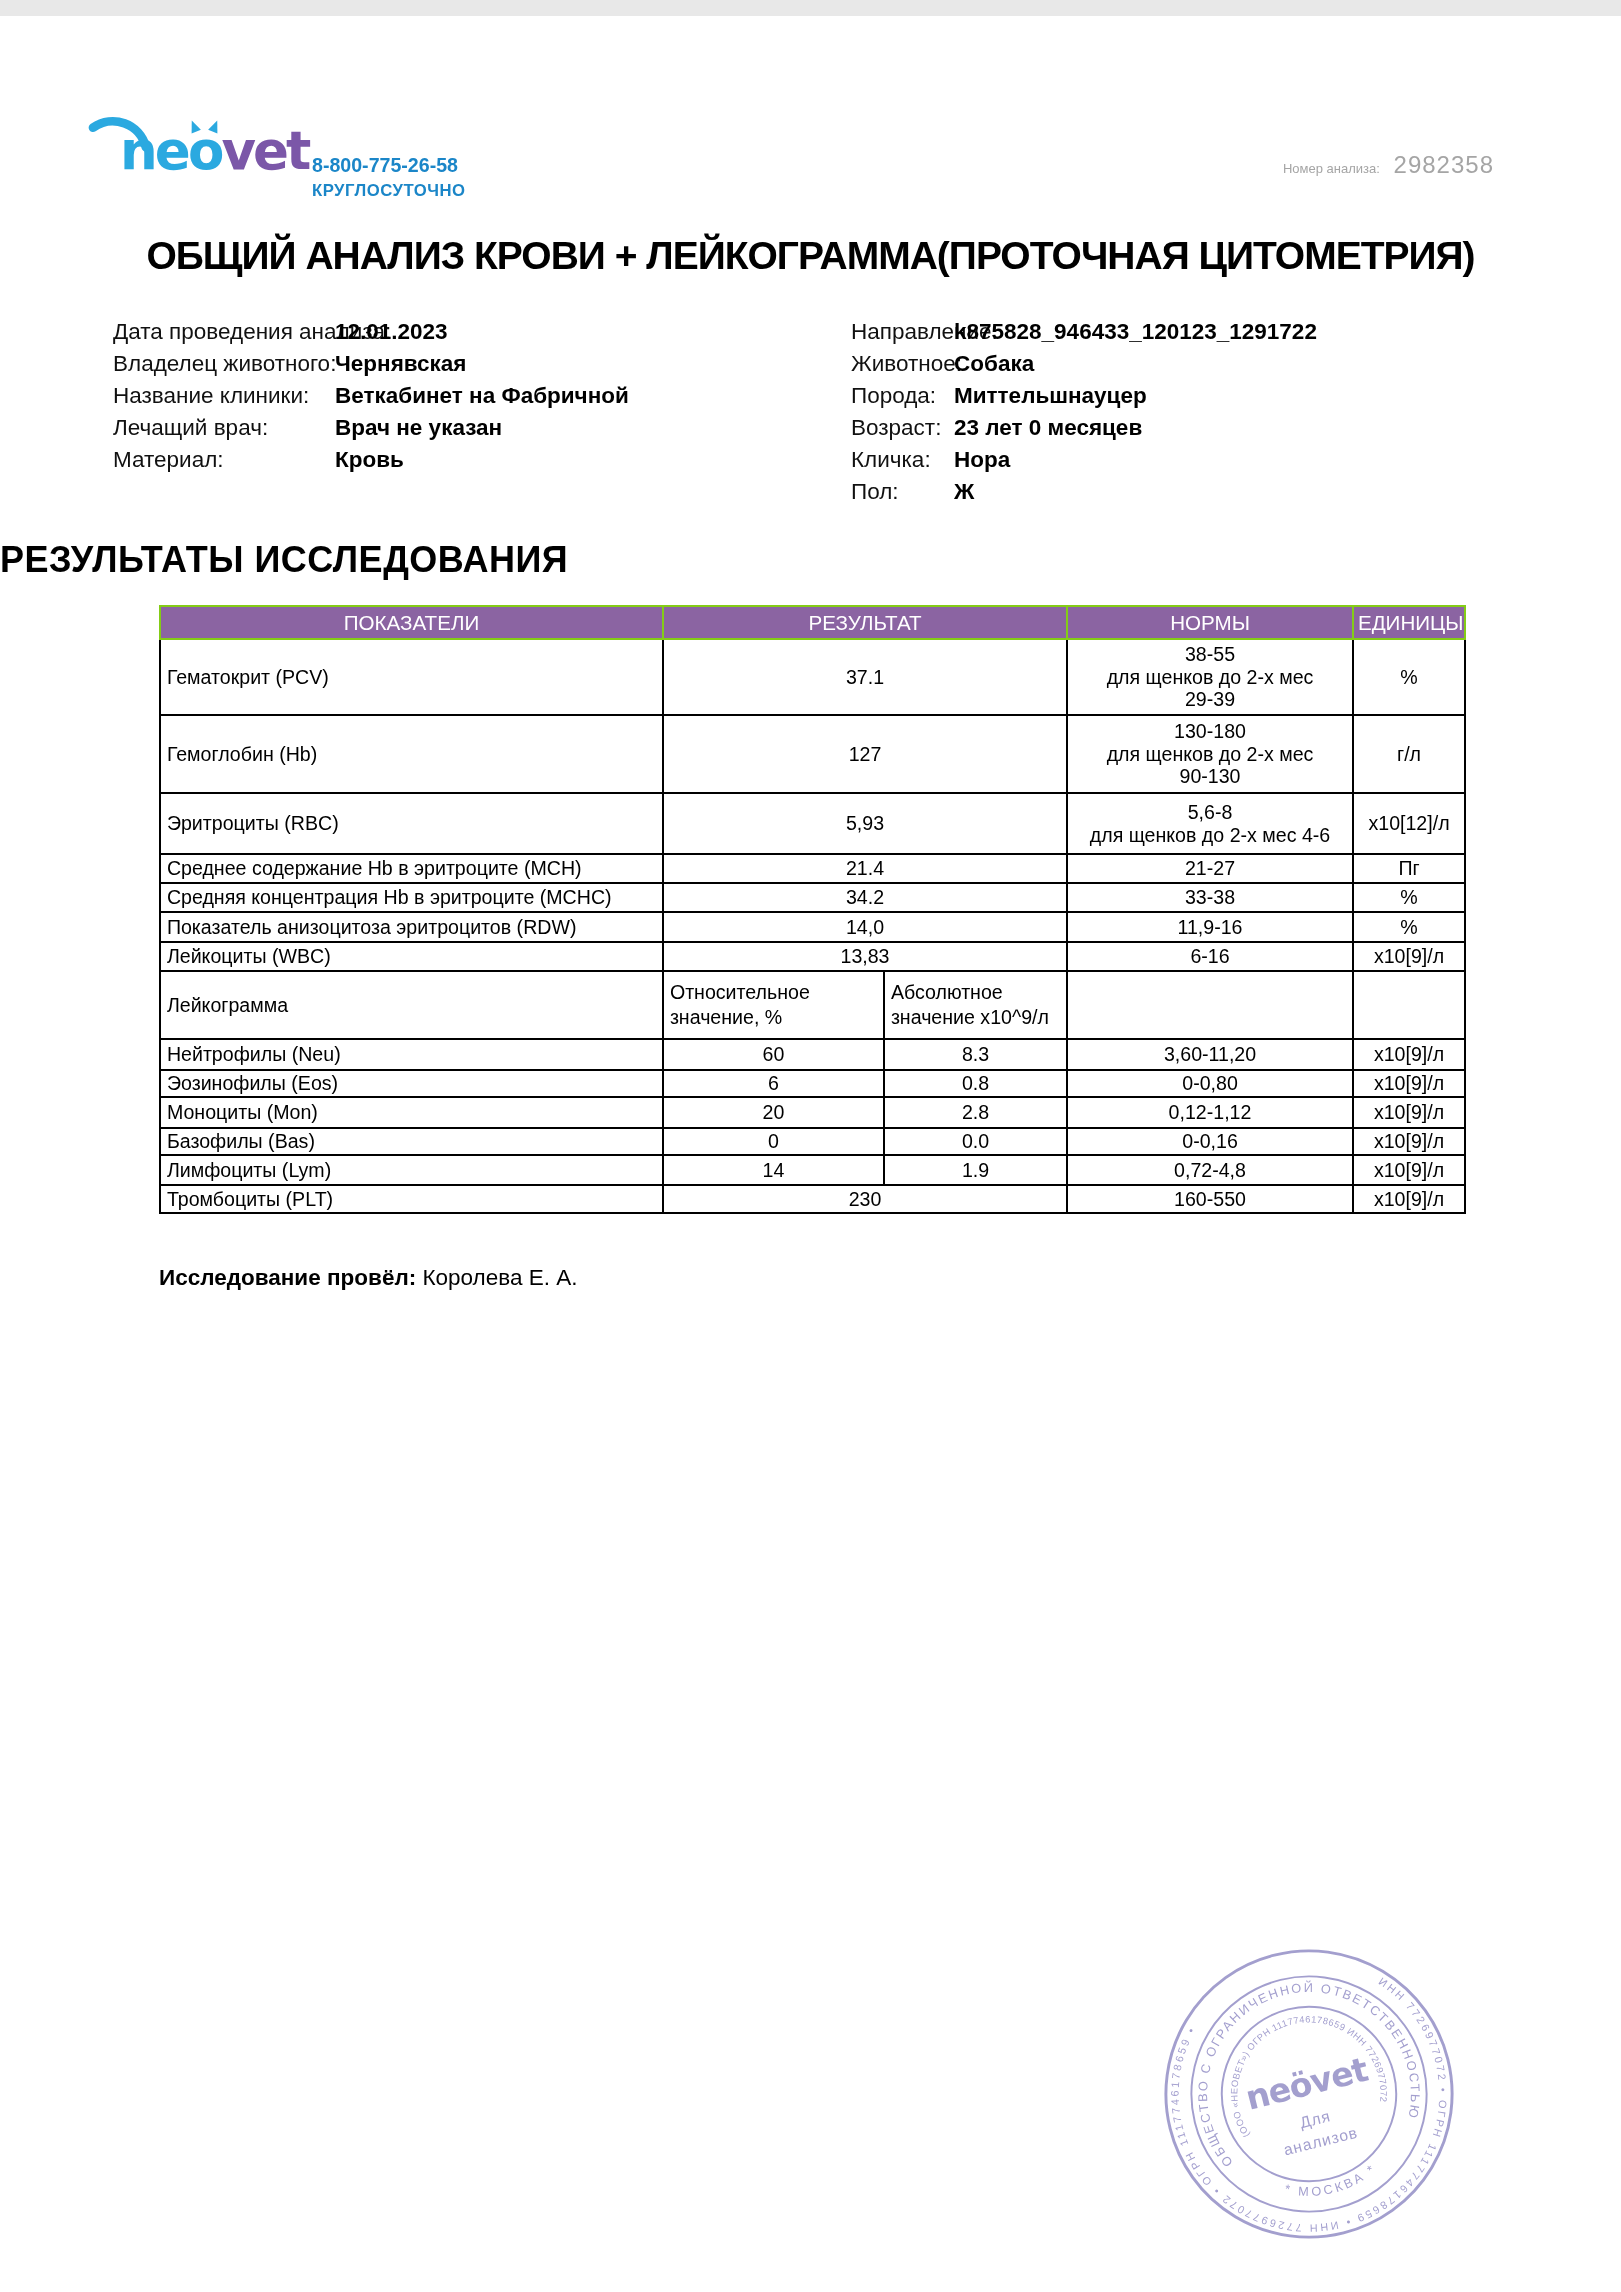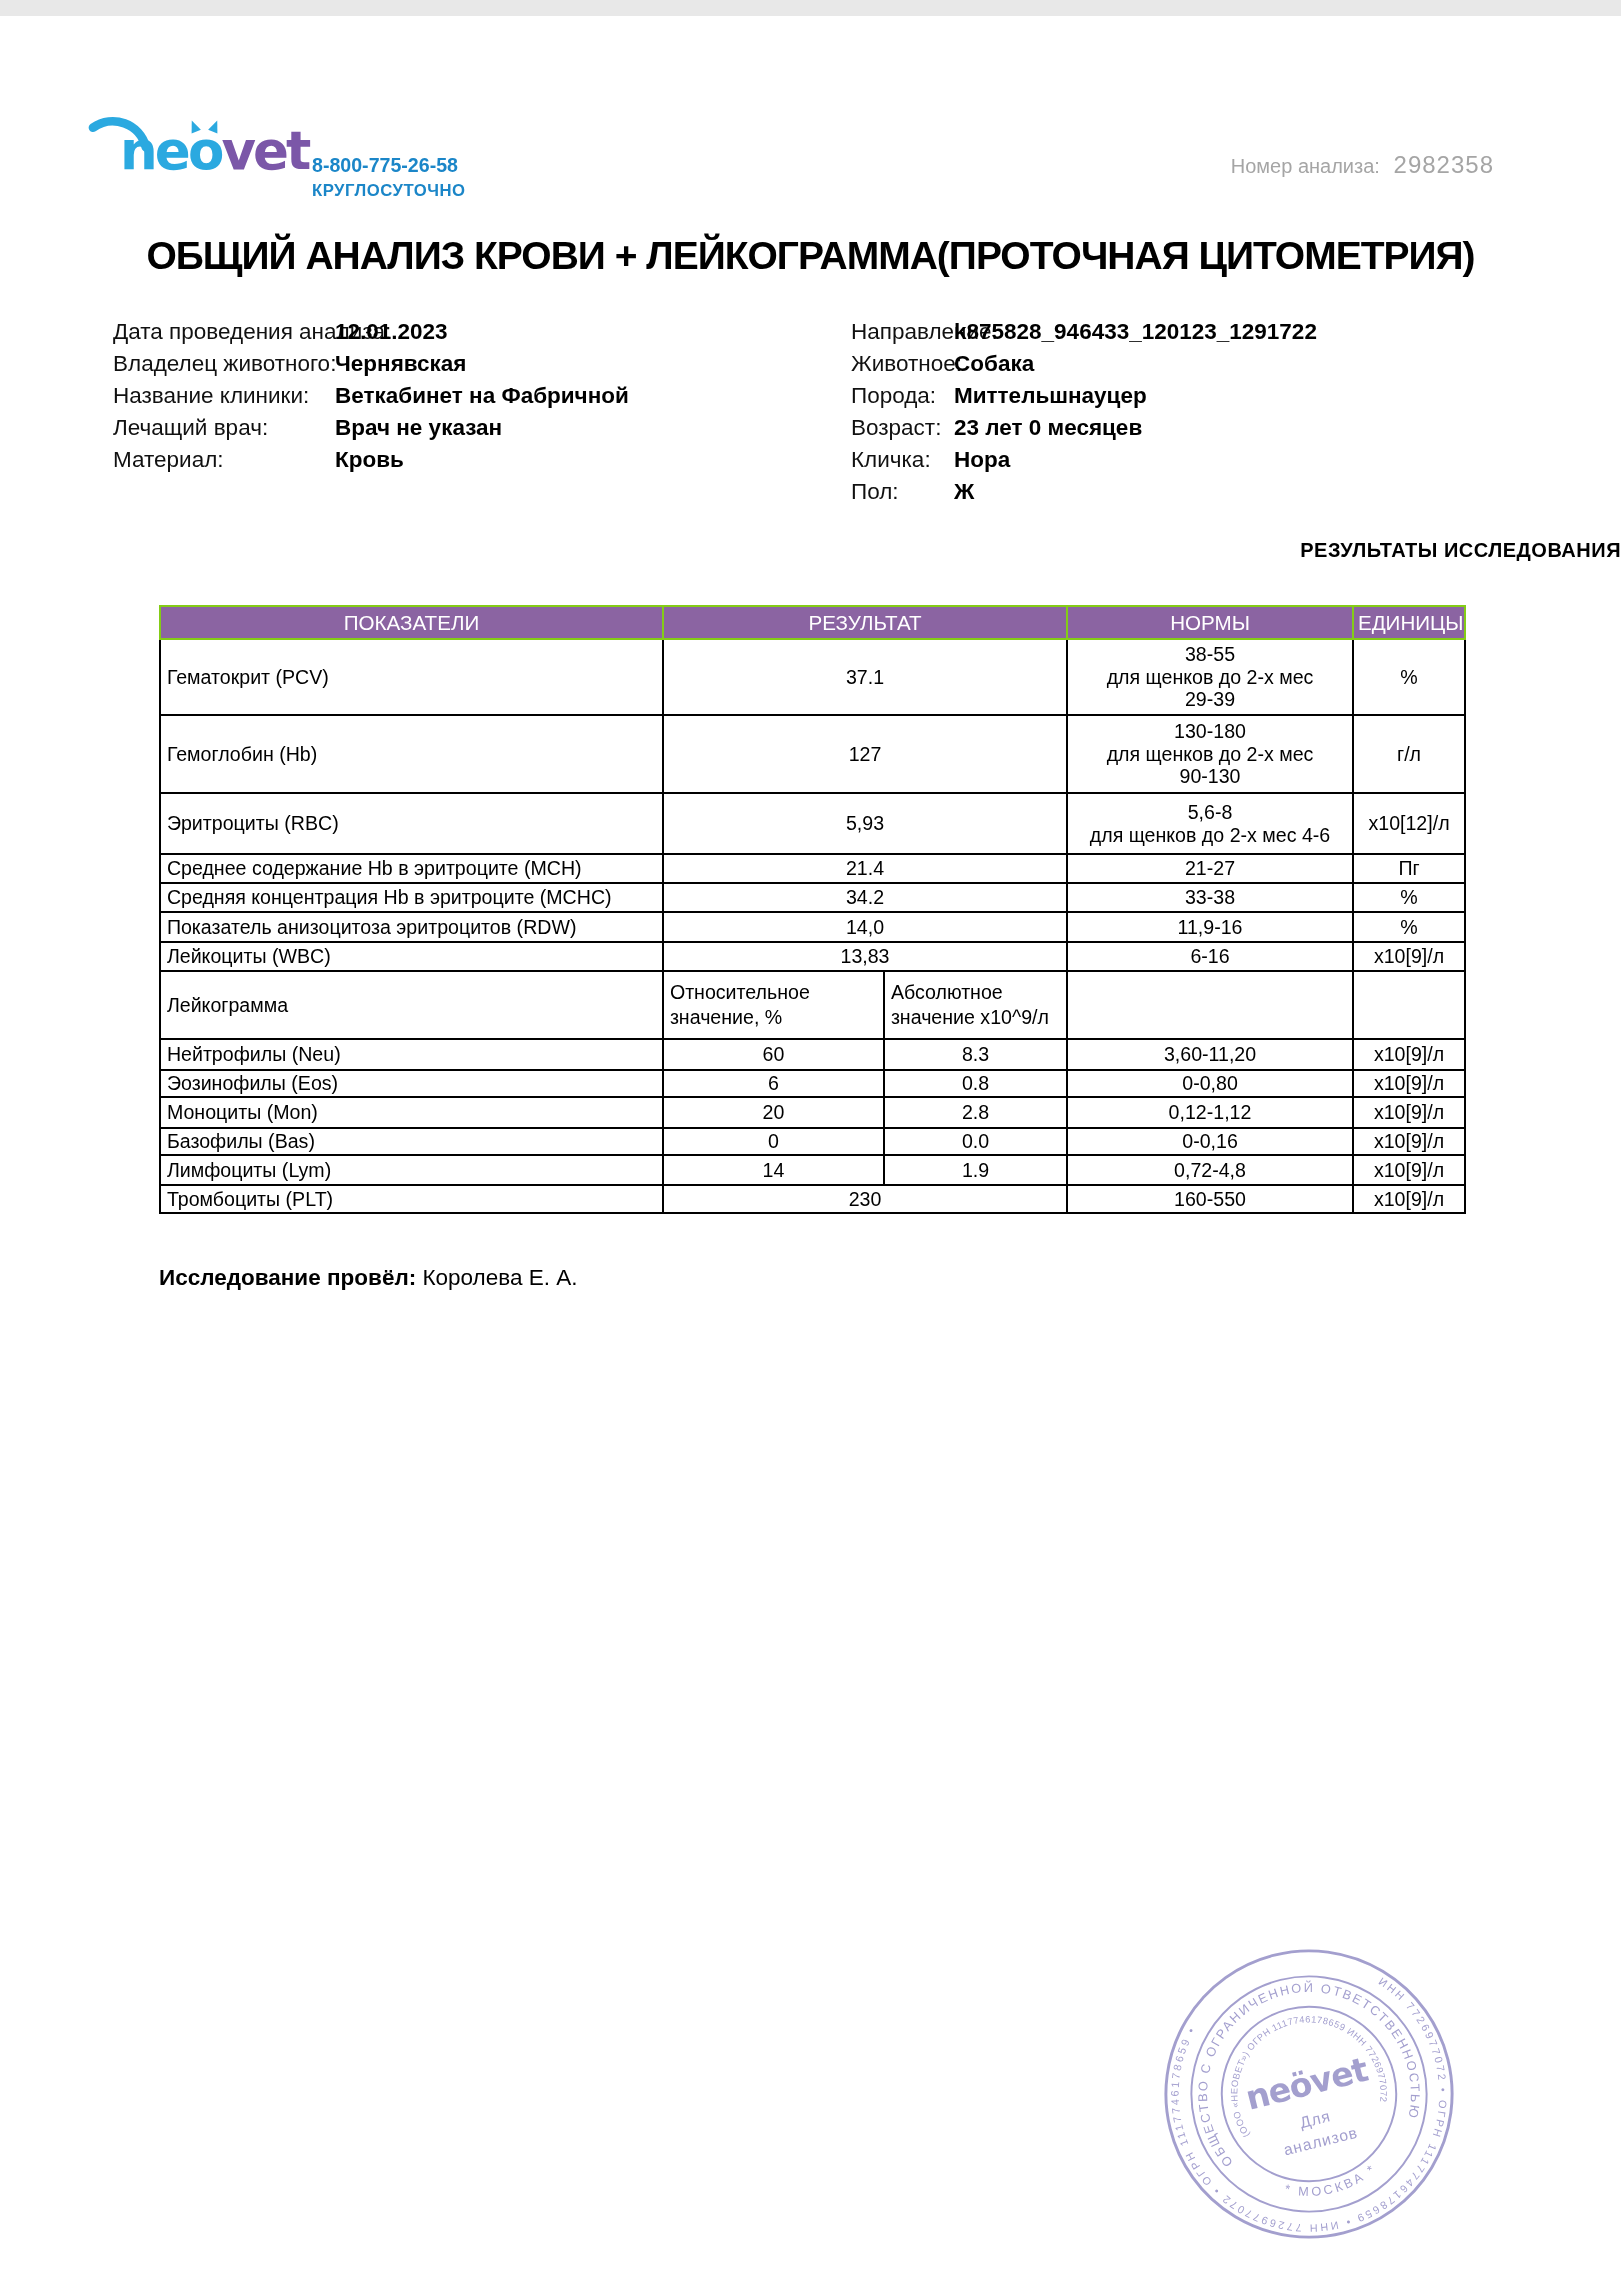--- a/index.html
+++ b/index.html
@@ -16,39 +16,39 @@
                border-right:5.9px solid transparent;border-bottom:12.7px solid #2ba9e0;top:-3.9px;}
   .logo-o .ear-l{left:1px;transform:rotate(-22deg);}
   .logo-o .ear-r{right:1px;transform:rotate(22deg);}
   .logo-tail{position:absolute;left:-35px;top:-11.8px;}
 
   .phone{position:absolute;left:312px;top:138px;color:#1b86c8;font-weight:bold;}
   .phone-num{font-size:19.6px;}
   .phone-hours{font-size:16.7px;margin-top:3.9px;letter-spacing:0.5px;}
 
   .analysis-num{position:absolute;right:127px;top:135px;display:flex;align-items:baseline;color:#a5a5a5;}
-  .analysis-num-label{font-size:20px;}
+  .analysis-num-label{font-size:13px;}
   .analysis-num-value{font-size:24px;margin-left:13.7px;letter-spacing:1px;}
 
   .doc-title{position:absolute;left:0;top:218px;width:100%;text-align:center;
              font-size:39px;font-weight:bold;letter-spacing:-1px;}
 
   
   .meta{position:absolute;top:300px;left:0;width:100%;font-size:22.5px;}
   .meta-col{position:absolute;top:0;}
   .meta-col-left{left:113px;width:686px;}
   .meta-col-right{left:851px;width:706px;}
   .mrow{height:32px;line-height:32px;white-space:nowrap;}
   .mlabel{display:inline-block;color:#111;}
   .meta-col-left .mlabel{width:222px;}
   .meta-col-right .mlabel{width:103px;}
   .mvalue{font-weight:bold;}
 
-  .results-title{position:absolute;left:0;top:523px;width:100%;text-align:right;
-                 font-size:20px;font-weight:bold;letter-spacing:0.5px;}
+  .results-title{position:absolute;left:0;top:523px;width:100%;text-align:left;
+                 font-size:36px;font-weight:bold;letter-spacing:0.5px;}
 
   
   table.results{position:absolute;left:159px;top:589px;width:1305px;border-collapse:collapse;
                 table-layout:fixed;font-size:19.6px;border:2.9px solid #000;}
   table.results th{background:#8b64a2;color:#fff;font-weight:normal;font-size:20.6px;
                    border:2px solid #84cc16;padding:2px 3.9px;}
   table.results td{border:2px solid #000;padding:1px 5.9px;vertical-align:middle;}
   td.c-name{text-align:left;}
   td.c-center{text-align:center;}
   td.c-norm{text-align:center;white-space:pre-line;line-height:1.15;}

